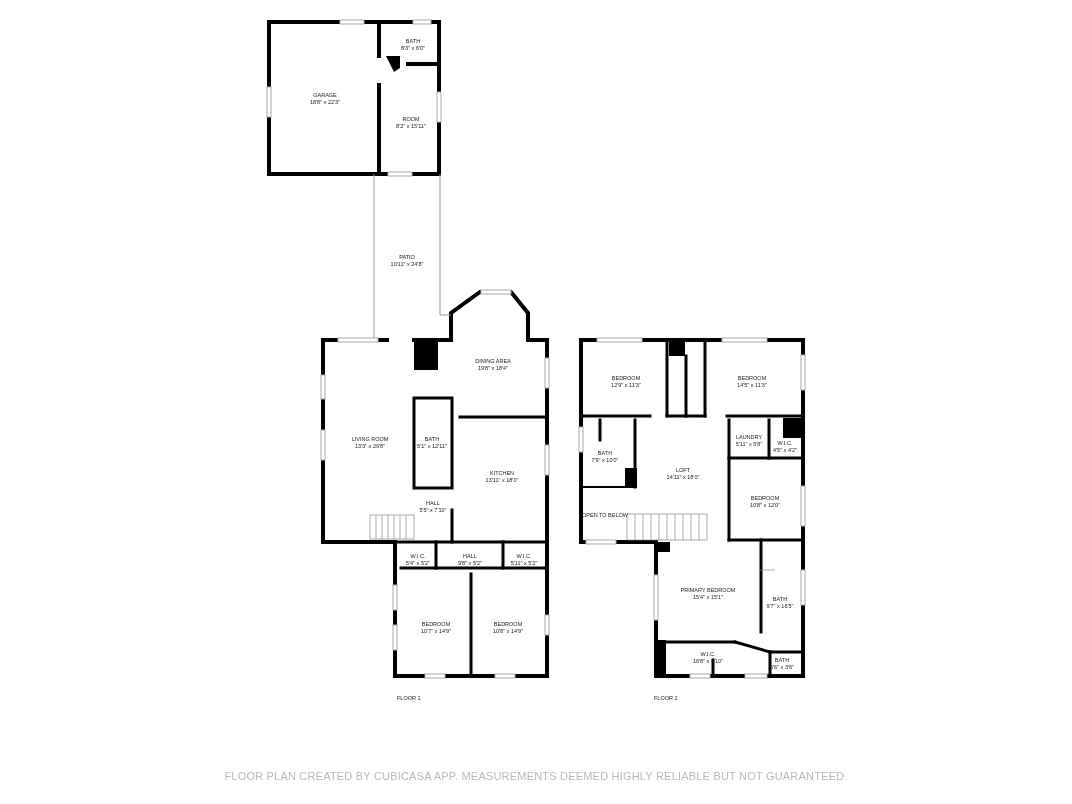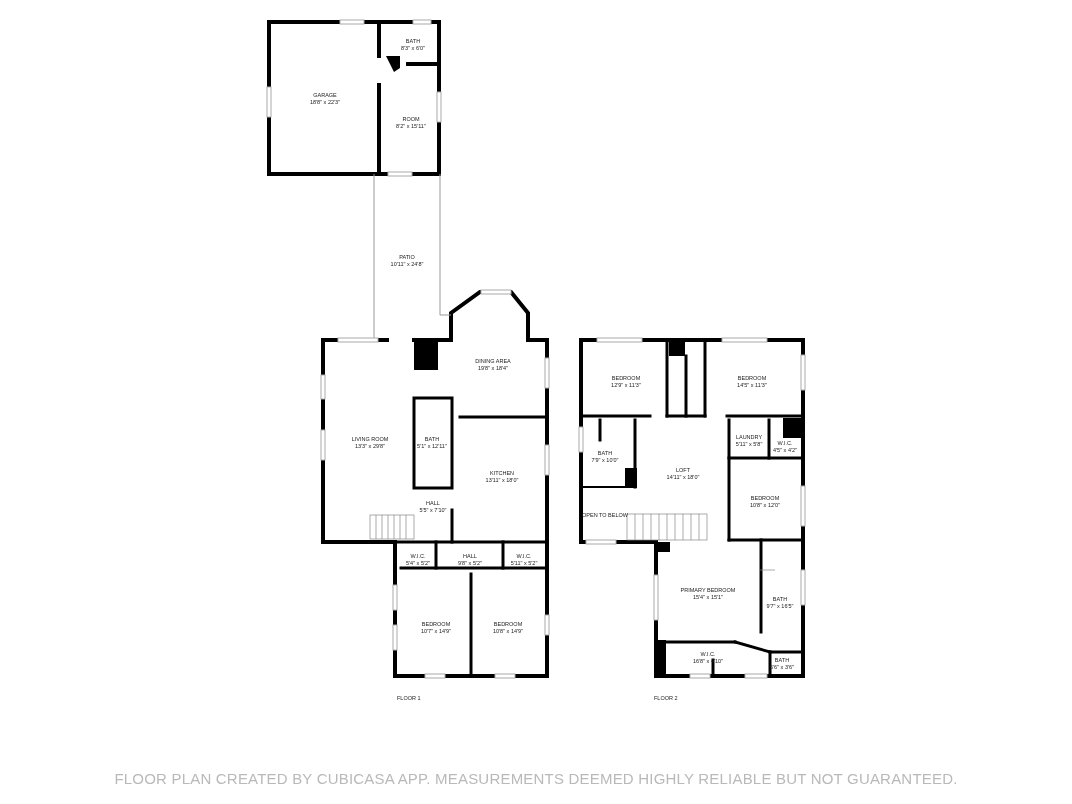--- a/index.html
+++ b/index.html
@@ -2,21 +2,21 @@
 <html><head>
 <meta charset="utf-8">
 <style>
   html, body { margin:0; padding:0; background:#ffffff; }
   body { width:1072px; height:804px; position:relative; overflow:hidden; font-family:"Liberation Sans", sans-serif; }
   #plan { position:absolute; left:0; top:0; }
   .lbl { position:absolute; text-align:center; font-size:5.5px; color:#222; line-height:7px; transform:translateX(-50%); white-space:nowrap; }
   .lbl .n { display:block; }
   .lbl .d { display:block; }
   .floor-label { position:absolute; font-size:5.5px; color:#222; }
-  .disclaimer { position:absolute; left:0; width:1072px; top:770px; text-align:center; font-size:15px; color:#b9b9b9; letter-spacing:0.2px; }
+  .disclaimer { position:absolute; left:0; width:1072px; top:770px; text-align:center; font-size:11px; color:#b9b9b9; letter-spacing:0.2px; }
 </style>
 </head>
 <body>
 
 <svg id="plan" width="1072" height="804" viewBox="0 0 1072 804">
   <g fill="none" stroke="#000" stroke-width="4" stroke-linecap="square">
 
     <g>
       <rect x="269" y="22" width="170" height="152"></rect>
       <line x1="379" y1="22" x2="379" y2="56"></line>

